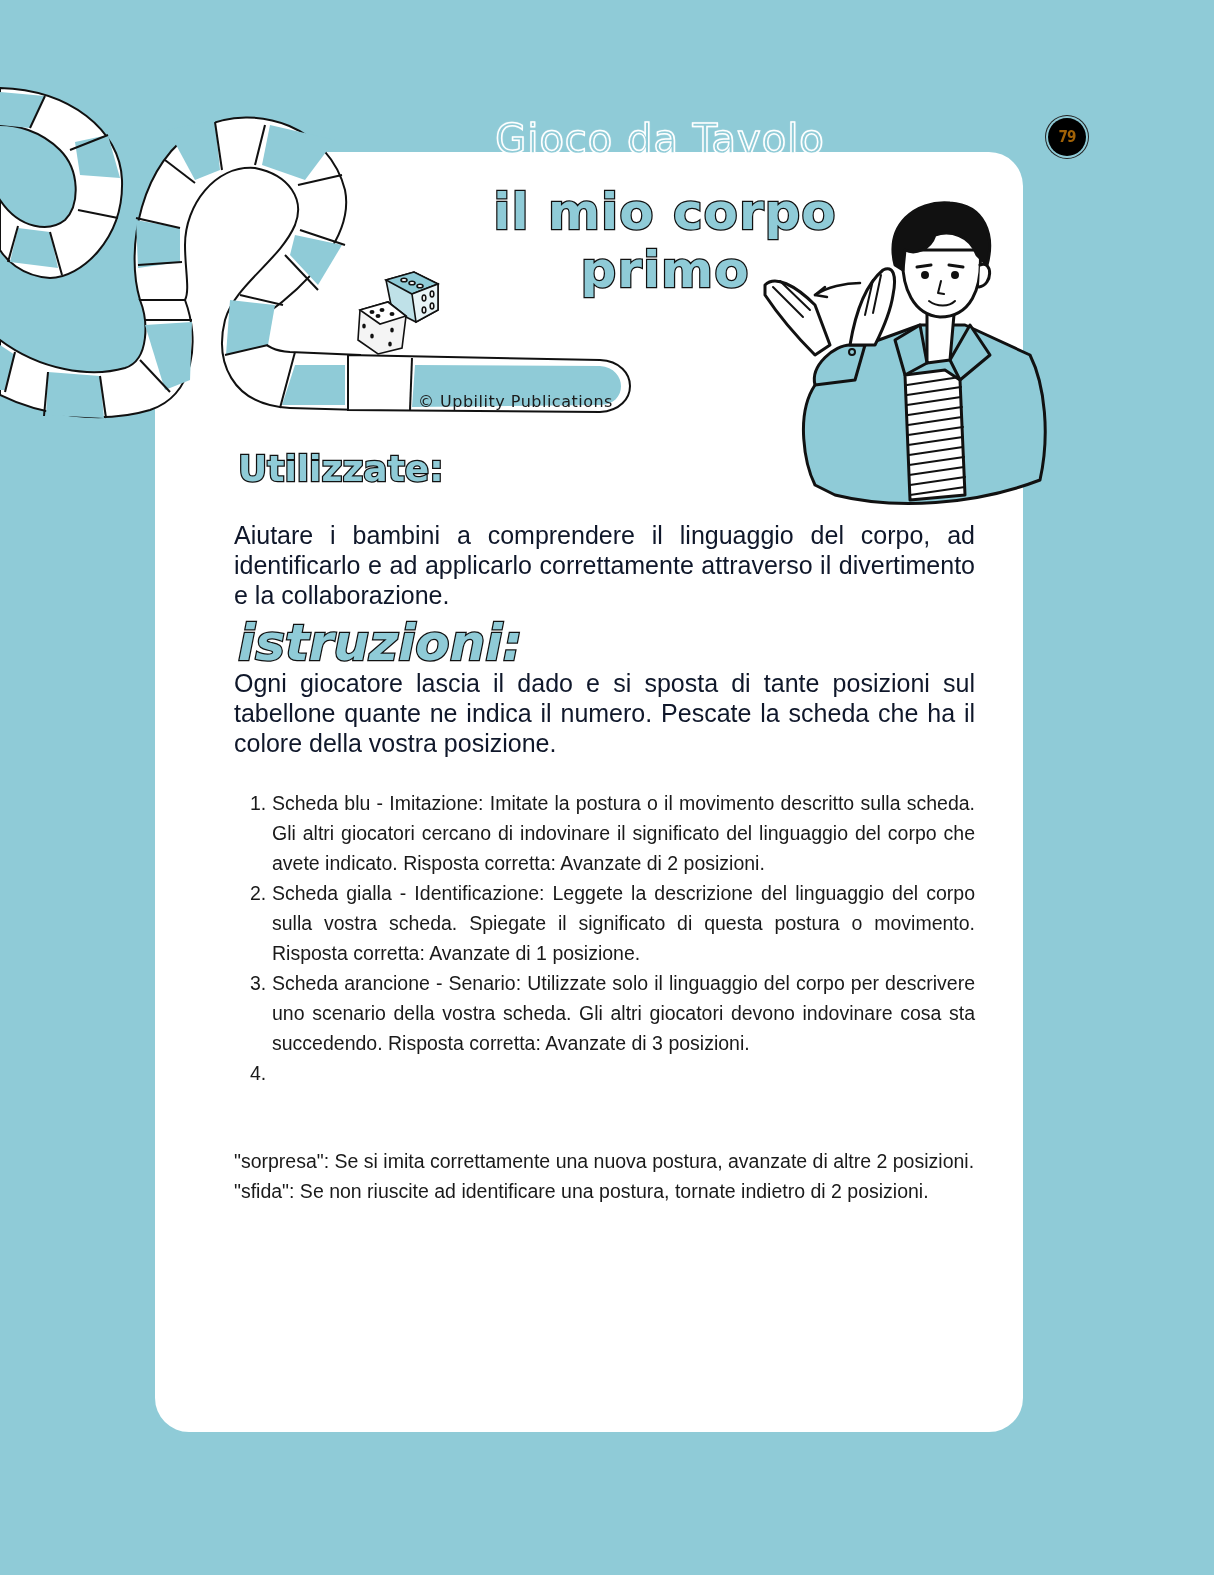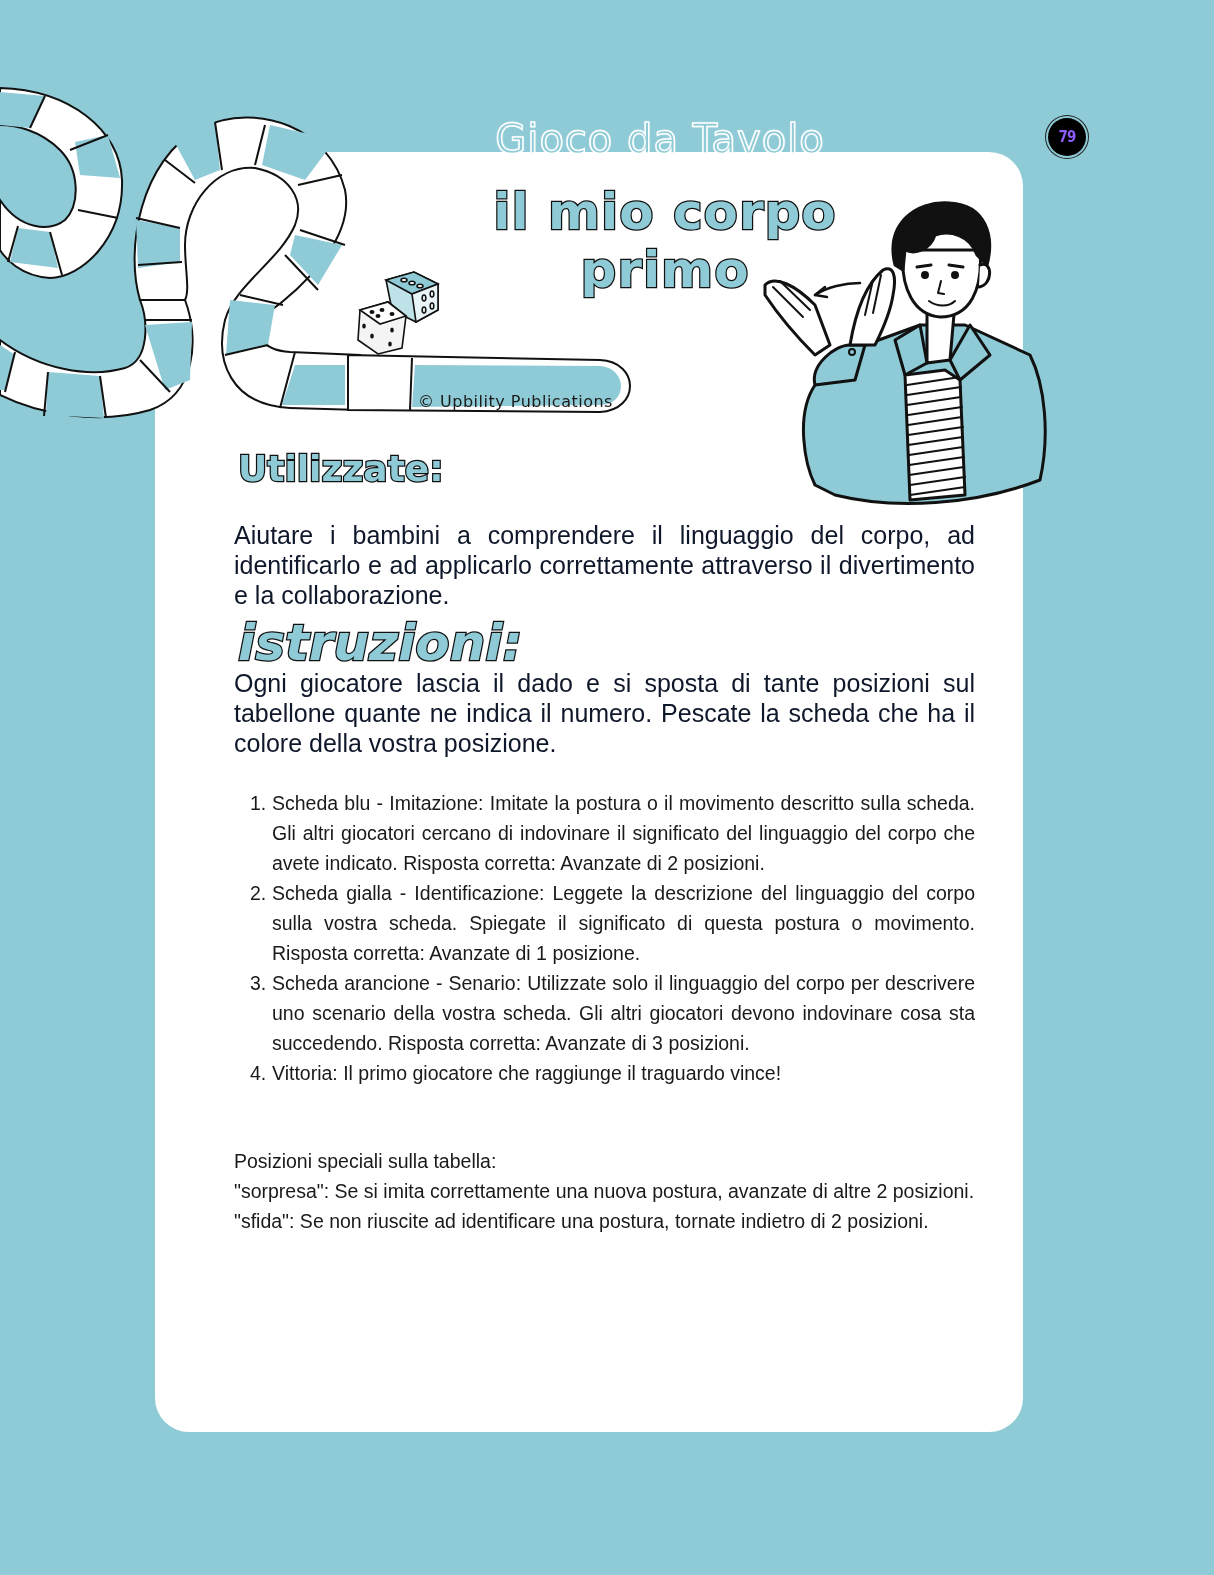--- a/index.html
+++ b/index.html
@@ -11,21 +11,21 @@
     }
     .card {
       position: absolute; left: 155px; top: 152px;
       width: 868px; height: 1280px;
       background: #ffffff; border-radius: 34px;
     }
     .board { position: absolute; left: 0; top: 80px; width: 650px; height: 350px; }
     .page-badge {
       position: absolute; left: 1048px; top: 118px;
       width: 38px; height: 38px; border-radius: 50%;
-      background: #000; color: #8b5cf6;
+      background: #000; color: #a16207;
       font: bold 15px "DejaVu Sans Condensed", "DejaVu Sans", sans-serif;
       display: flex; align-items: center; justify-content: center;
       box-shadow: 0 0 0 2px #8fcbd7, 0 0 0 3px #222;
       letter-spacing: -1px;
     }
     .kicker {
       position: absolute; left: 470px; top: 116px; width: 380px;
       text-align: center; font-family: "DejaVu Sans", sans-serif;
       font-size: 40px; font-weight: normal; color: #8fcbd7;
       -webkit-text-stroke: 1.5px #ffffff; letter-spacing: 1px;
@@ -241,21 +241,19 @@
   <li>
     <span class="num">2.</span>
     <span>Scheda gialla - Identificazione: Leggete la descrizione del linguaggio del corpo sulla vostra scheda. Spiegate il significato di questa postura o movimento. Risposta corretta: Avanzate di 1 posizione.</span>
   </li>
   <li>
     <span class="num">3.</span>
     <span>Scheda arancione - Senario: Utilizzate solo il linguaggio del corpo per descrivere uno scenario della vostra scheda. Gli altri giocatori devono indovinare cosa sta succedendo. Risposta corretta: Avanzate di 3 posizioni.</span>
   </li>
   <li>
     <span class="num">4.</span>
-    <span>Vittoria: Il primo giocatore che raggiunge il traguardo vince!</span>
   </li>
 </ol>
 
 <div class="special">
-  <div>Posizioni speciali sulla tabella:</div>
   <div>"sorpresa": Se si imita correttamente una nuova postura, avanzate di altre 2 posizioni.</div>
   <div>"sfida": Se non riuscite ad identificare una postura, tornate indietro di 2 posizioni.</div>
 </div>
 
 </body></html>

